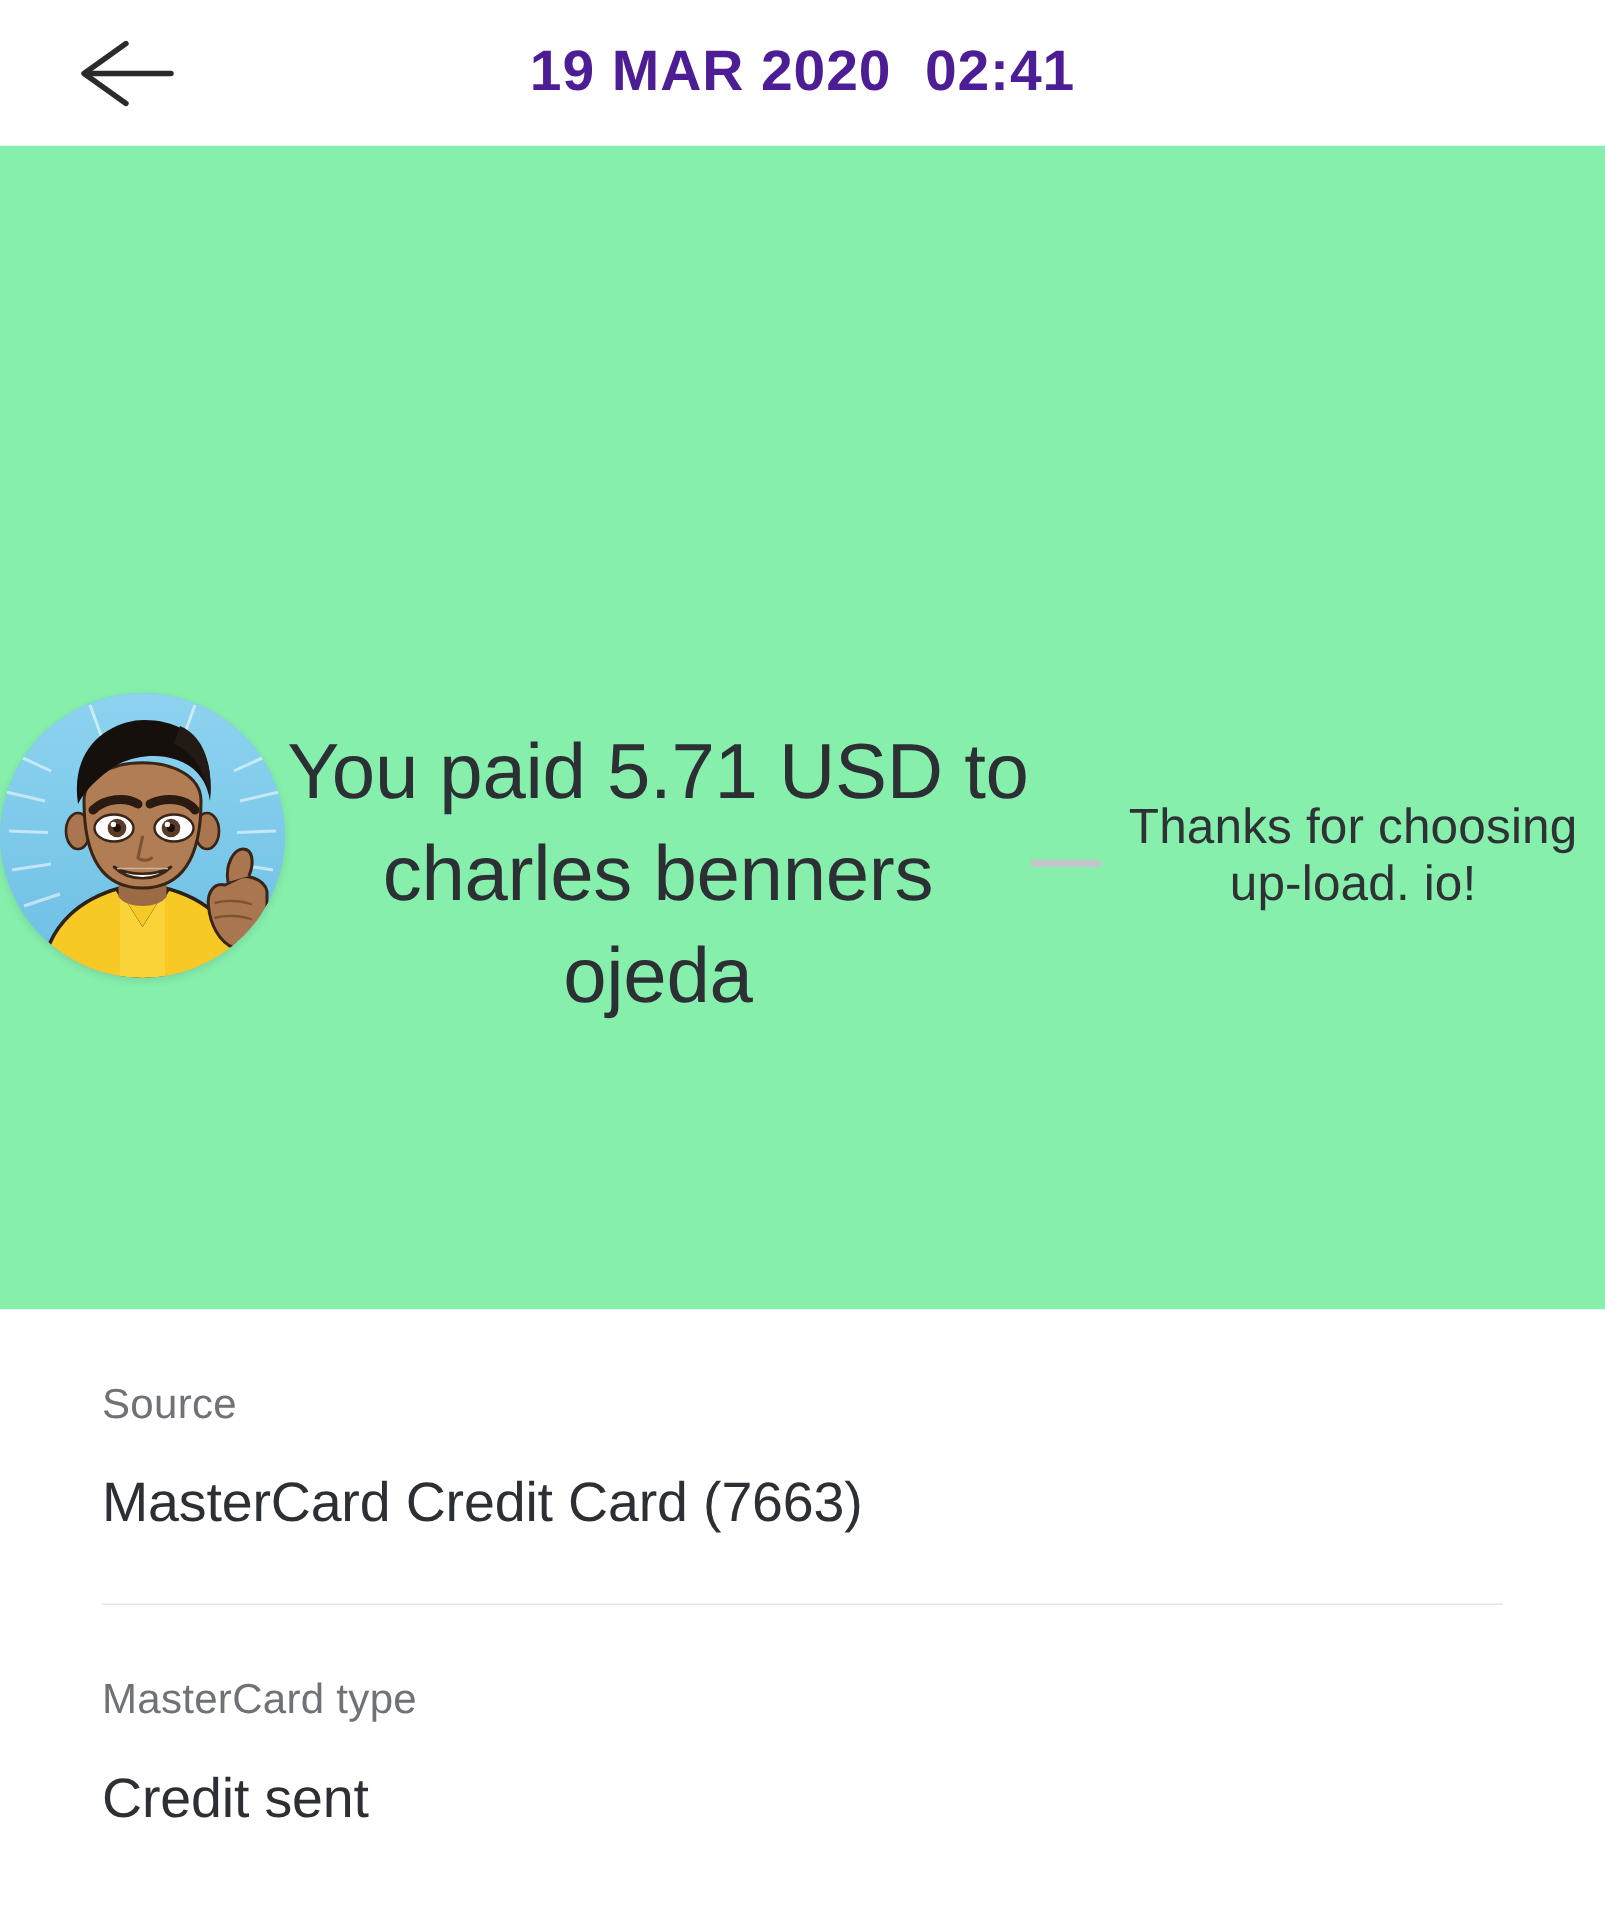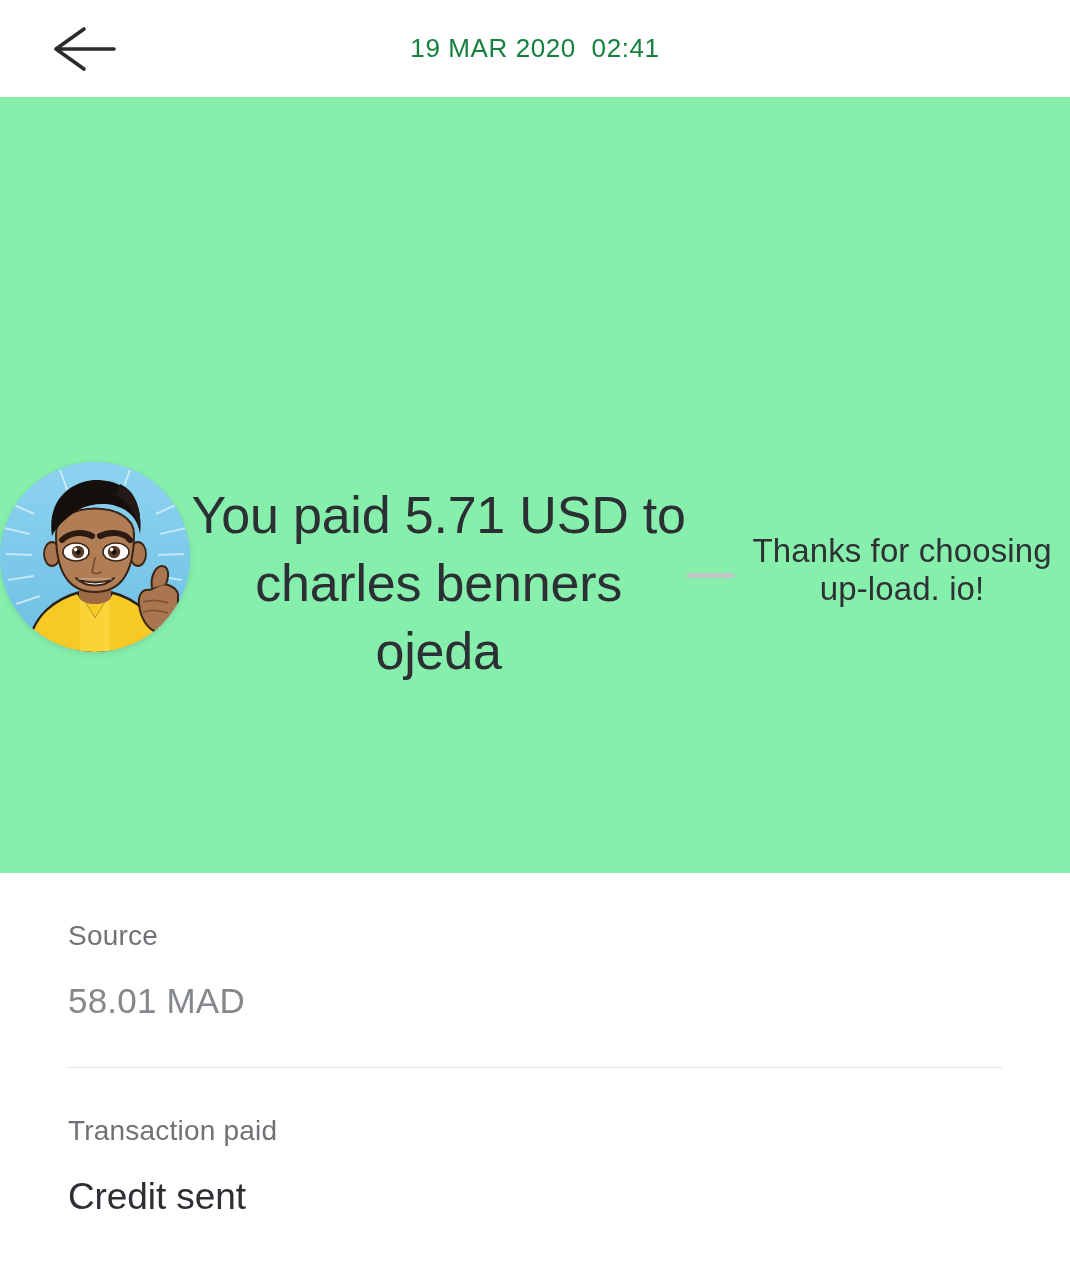--- a/index.html
+++ b/index.html
@@ -33,24 +33,24 @@
     height: 60px;
     display: flex;
     align-items: center;
     justify-content: center;
     cursor: pointer;
   }
   .back-btn svg { display: block; }
   .header-title {
     width: 100%;
     text-align: center;
-    font-size: 26px;
+    font-size: 38px;
     letter-spacing: 0.6px;
-    color: #15803d;
-    font-weight: 400;
+    color: #4c1d95;
+    font-weight: 700;
     white-space: pre;
   }
 
   
   .hero {
     background: #86efac;
     height: 776px;
     width: 100%;
     display: flex;
     flex-direction: row;
@@ -235,25 +235,25 @@
   <div class="hero-divider"></div>
 
   <div class="hero-sub">Thanks for choosing up-load. io!</div>
 </div>
 
 <div class="details">
 
   <div class="detail-row">
     <div class="detail-label">Source</div>
     <div class="detail-value-line">
-      <span class="detail-amount">58.01 MAD</span>
+      <span class="detail-value">MasterCard Credit Card (7663)</span>
     </div>
     <div class="row-separator"></div>
   </div>
 
   <div class="detail-row">
-    <div class="detail-label">Transaction paid</div>
+    <div class="detail-label">MasterCard type</div>
     <div class="detail-value-line">
       <span class="detail-value">Credit sent</span>
     </div>
   </div>
 
 </div>
 
 </body></html>

